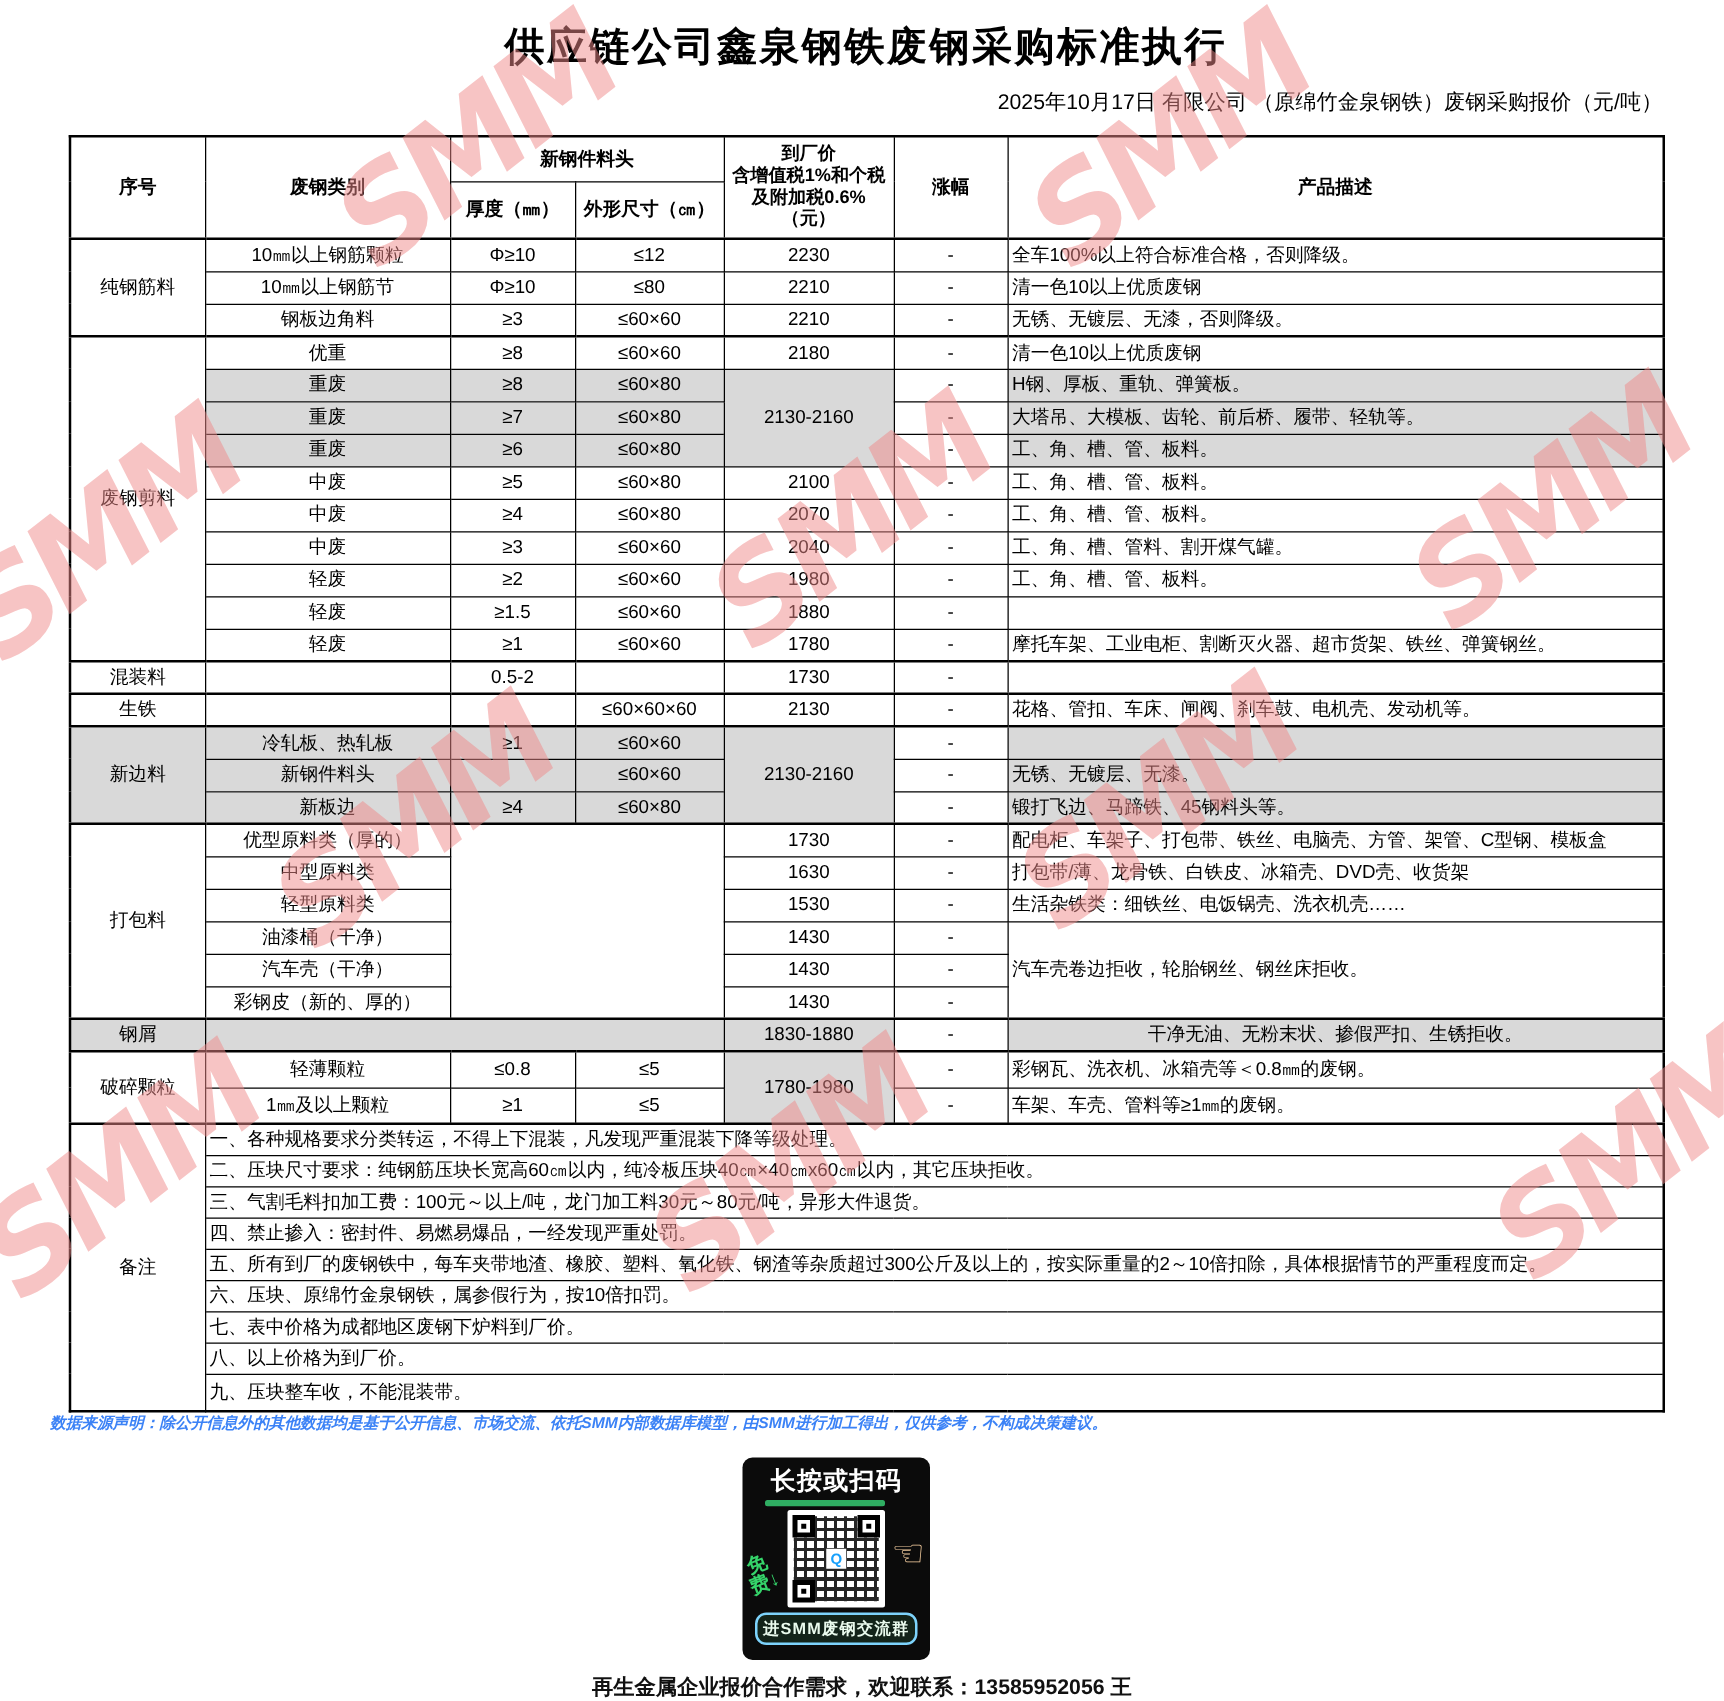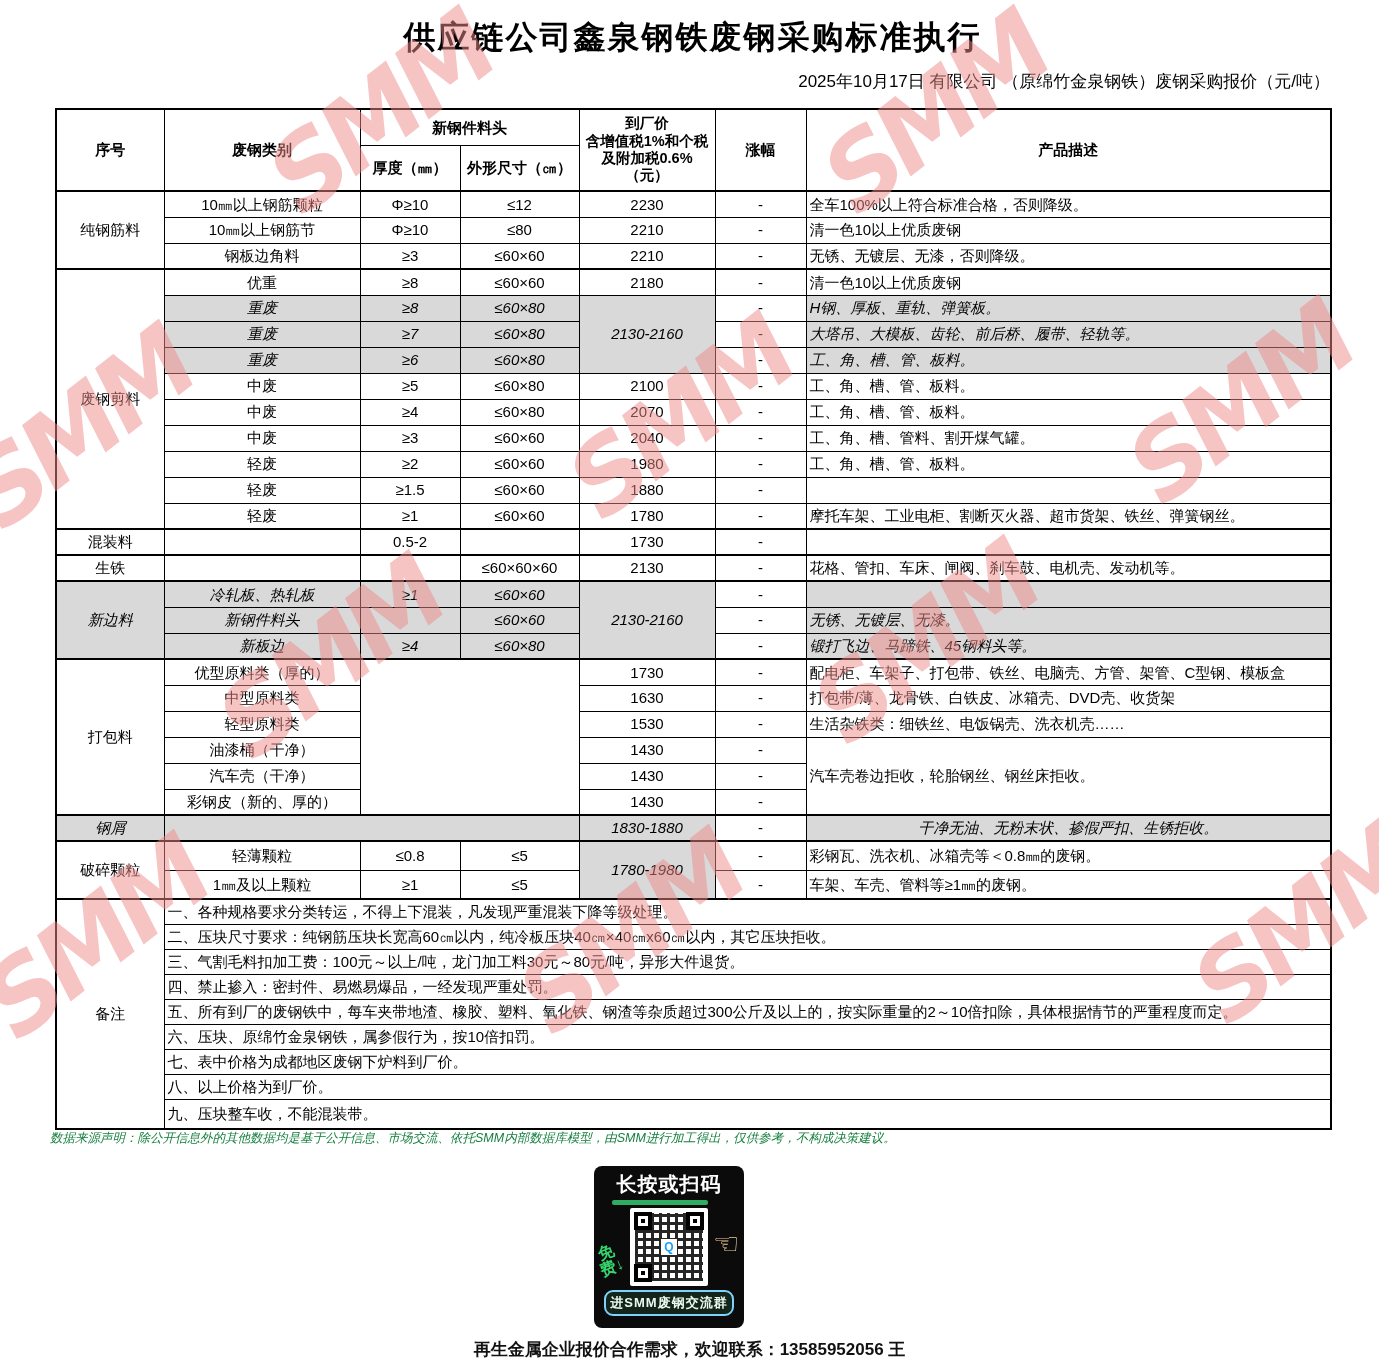--- a/index.html
+++ b/index.html
@@ -20,35 +20,35 @@
     border-collapse:collapse;table-layout:fixed;border:2px solid #000;
   }
   .price th,.price td{
     border:1px solid #000;font-size:15px;text-align:center;vertical-align:middle;
     padding:0 3px;overflow:hidden;white-space:nowrap;line-height:1.15;
   }
   .price thead th{font-weight:bold;}
   .price thead tr.h1{height:36px;}
   .price thead tr.h2row{height:46px;}
   .price tbody tr{height:26px;}
-  .price td.g,.price th.g{background:#d9d9d9;font-style:italic;}
+  .price td.g,.price th.g{background:#d9d9d9;}
   .price td.l{text-align:left;}
   .price tbody tr.sec td{border-top:2px solid #000;}
   th.ph{white-space:pre-line;font-size:14.5px;line-height:1.2;}
   
   .wm-layer{position:absolute;inset:0;pointer-events:none;z-index:6;}
   .wm{
     position:absolute;font-family:"DejaVu Sans",sans-serif;
     font-size:100px;font-weight:900;font-style:italic;letter-spacing:-7px;
     color:#ef8a8a;opacity:.5;transform:rotate(-38deg);mix-blend-mode:multiply;
     white-space:nowrap;
   }
   .disclaimer{
-    position:absolute;top:1130px;left:50px;width:1275px;
-    font-size:12.5px;font-style:italic;color:#15803d;
+    position:absolute;top:1130px;left:40px;width:1275px;
+    font-size:12.5px;font-style:italic;color:#3b82f6;font-weight:bold;
   }
   
   .qr-card{
     position:absolute;left:594px;top:1166px;width:150px;height:162px;
     background:#0b0b0b;border-radius:8px;overflow:hidden;
   }
   .qr-headline{color:#fff;font-weight:bold;font-size:20px;text-align:center;padding-top:5px;letter-spacing:1px;}
   .qr-bar{width:96px;height:5px;background:#2fae62;border-radius:2px;margin:2px auto 3px 18px;}
   .qr-code{width:78px;height:78px;background:#fff;margin:0 auto;position:relative;border-radius:2px;}
   .qr-pattern{

